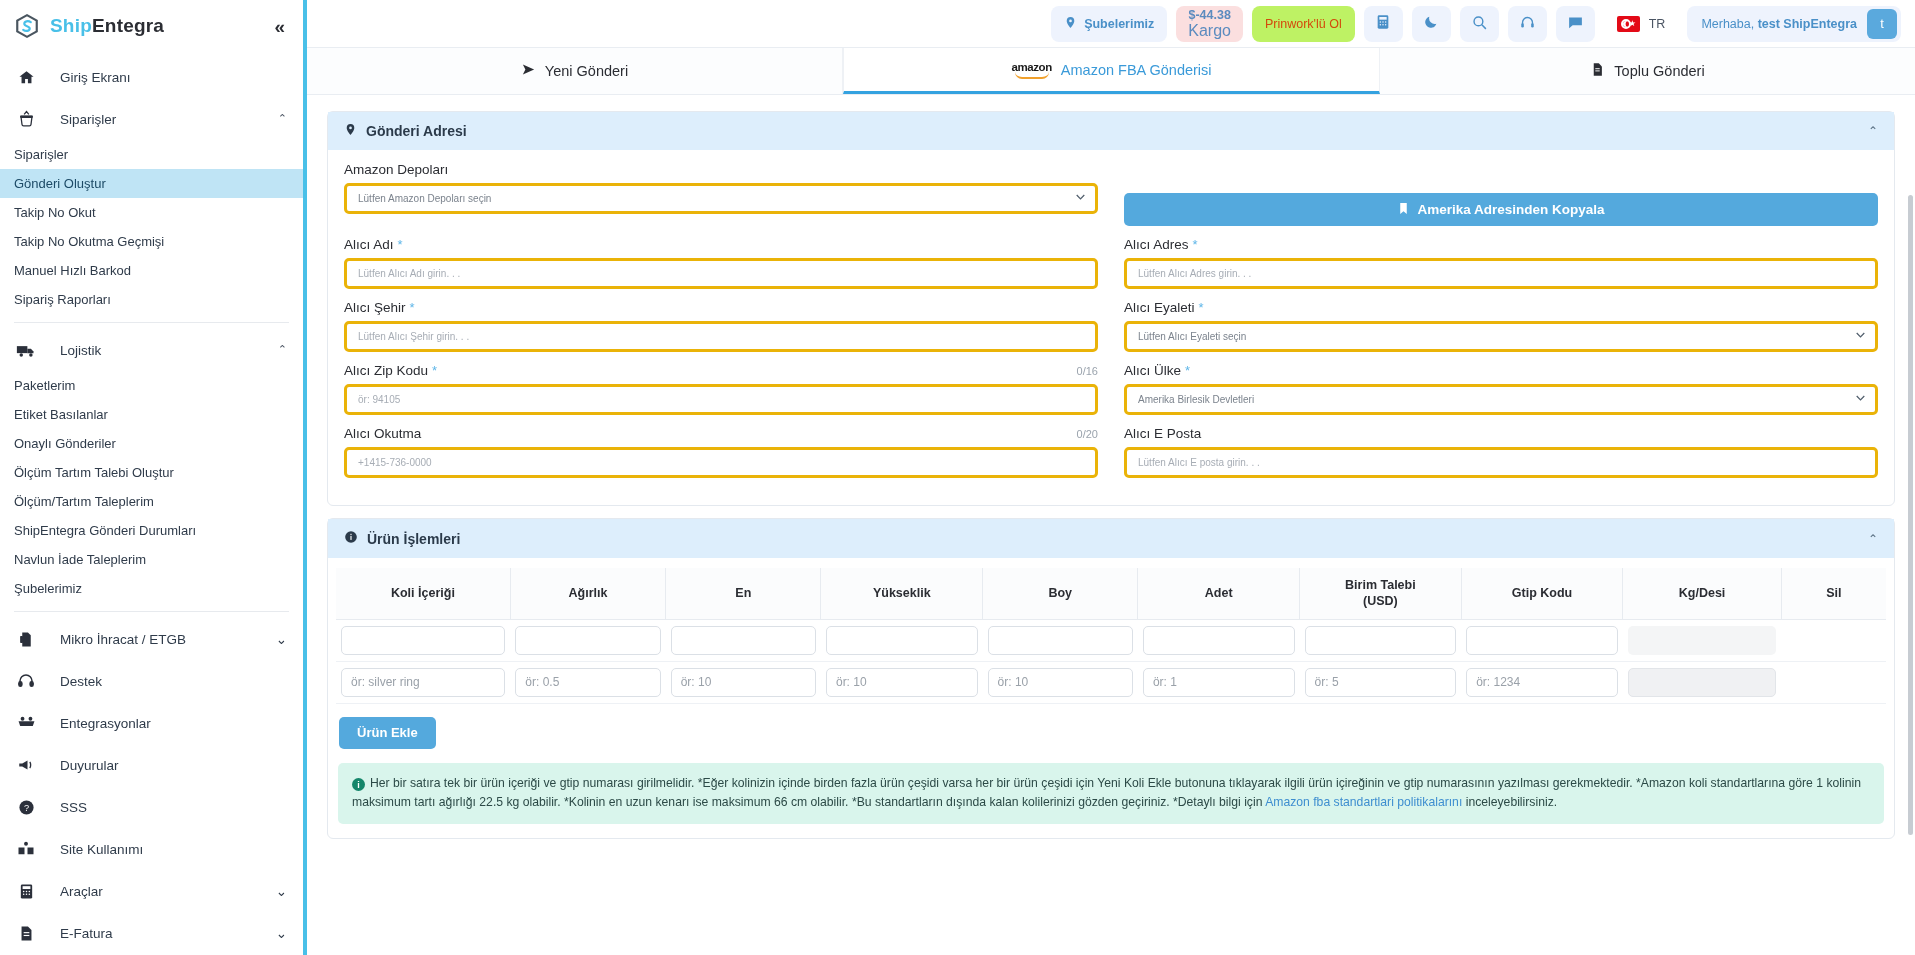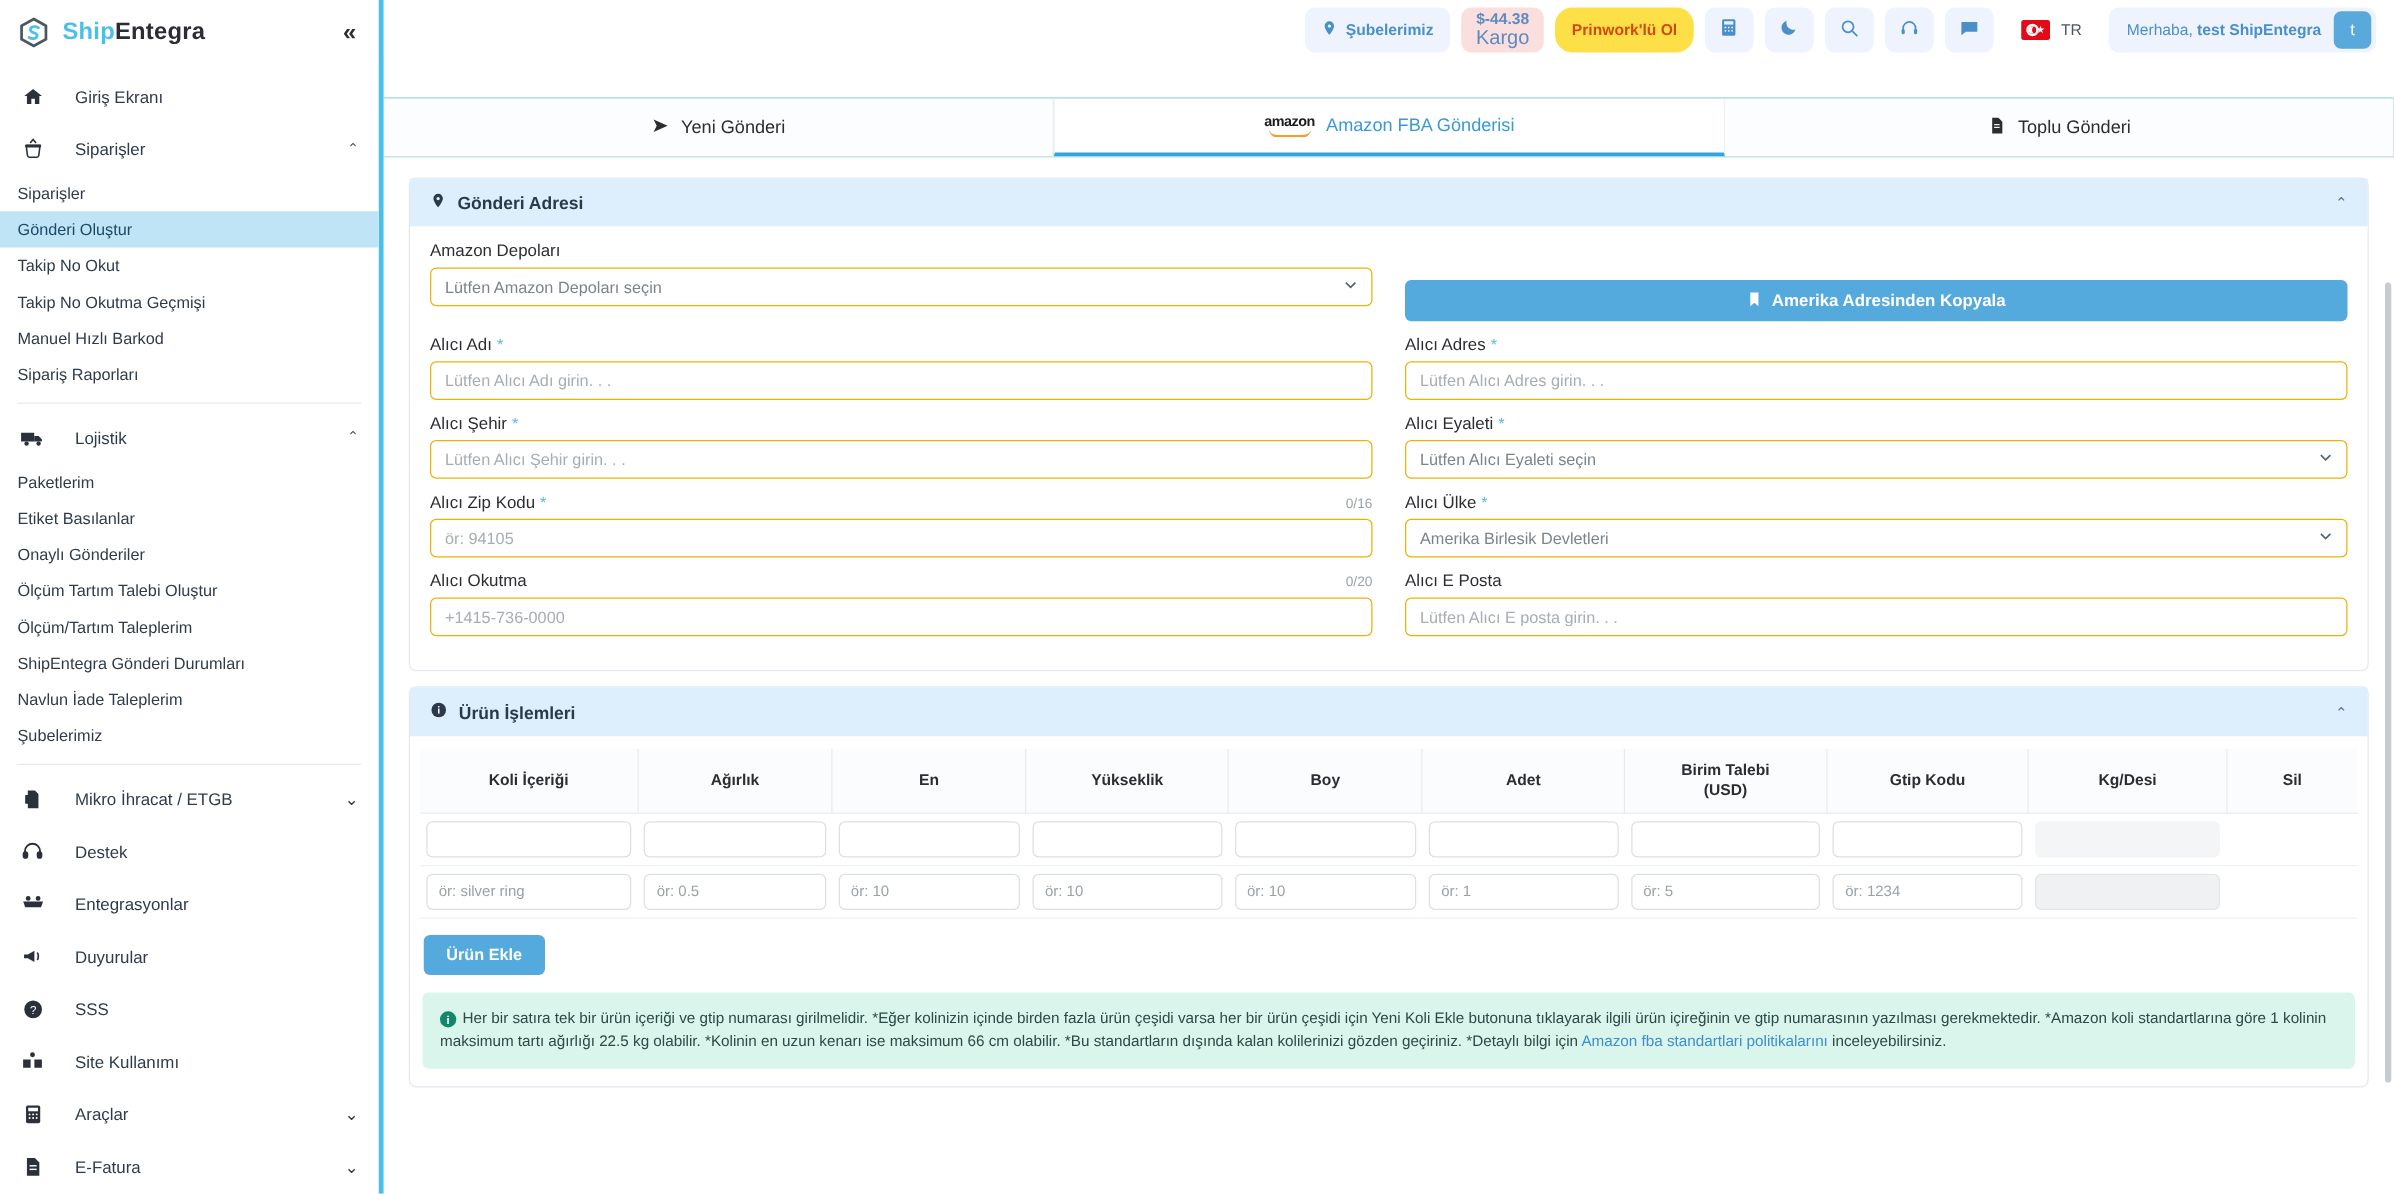--- a/index.html
+++ b/index.html
@@ -84,21 +84,21 @@
     gap: 7px; padding: 0 13px; cursor: pointer;
     font-size: 12.5px; color: #4a90c8; font-weight: 600; white-space: nowrap;
   }
   .hbtn.icon-only { width: 39px; padding: 0; }
   .hbtn.kargo {
     background: #fbdfdf; flex-direction: column; gap: 0;
     padding: 0 12px; line-height: 1.12; color: #5b8bbf;
   }
   .hbtn.kargo .k1 { font-weight: 700; font-size: 12.5px; }
   .hbtn.kargo .k2 { font-size: 16px; font-weight: 400; }
-  .hbtn.prinwork { background: #fde047; color: #d4490b; font-weight: 700; border-radius: 14px; }
+  .hbtn.prinwork { background: #bef264; color: #d4490b; font-weight: 400; }
   .hbtn.lang { background: #ffffff; gap: 9px; color: #4b5563; font-weight: 400; }
   .flag {
     width: 23px; height: 16px; background: #e30a17; border-radius: 2px;
     position: relative; display: inline-block;
   }
   .flag::before {
     content: ""; position: absolute; left: 4px; top: 3px;
     width: 10px; height: 10px; border-radius: 50%;
     background: #e30a17; box-shadow: inset 2.6px 0 0 0 #fff;
     border: 2px solid #fff; box-sizing: border-box;
@@ -116,22 +116,21 @@
   .avatar {
     width: 30px; height: 30px; border-radius: 6px; background: #5aa9dd;
     color: #fff; display: flex; align-items: center; justify-content: center;
     font-size: 13px;
   }
 
   
   .tabstrip {
     display: flex; height: 48px; min-height: 48px;
     border-top: 1px solid #e9edf2; border-bottom: 1px solid #e9edf2;
-    background: #14b8a6;
-    margin-top: 31px;
+    background: #0c4a6e;
   }
   .tab {
     flex: 1; display: flex; align-items: center; justify-content: center;
     gap: 9px; font-size: 14.5px; color: #2b2d33; cursor: pointer;
     border-right: 1px solid #eef1f5; background: #fcfdfe;
   }
   .tab:last-child { border-right: none; }
   .tab.active {
     background: #ffffff; color: #3a9ad9;
     border-bottom: 3px solid #34a2e0;
@@ -167,22 +166,22 @@
 
   .grid2 { display: grid; grid-template-columns: 1fr 1fr; column-gap: 26px; }
   .field { margin-bottom: 11px; }
   .flabel {
     display: flex; align-items: baseline;
     font-size: 13.5px; color: #2b2d33; margin-bottom: 6px; font-weight: 400;
   }
   .req { color: #5fb6e8; margin-left: 4px; font-size: 13px; }
   .counter { margin-left: auto; font-size: 11px; color: #9aa3ad; }
   .inp, .sel {
-    width: 100%; height: 31px; border: 1px solid #eab308; border-radius: 5px;
-    padding: 0 11px; font-size: 13px; color: #2b2d33;
+    width: 100%; height: 31px; border: 3px solid #eab308; border-radius: 5px;
+    padding: 0 11px; font-size: 10px; color: #2b2d33;
     font-family: "Liberation Sans", sans-serif; background: #fff; outline: none;
   }
   .inp::placeholder { color: #a7adb5; }
   .selwrap { position: relative; }
   .sel {
     appearance: none; -webkit-appearance: none;
     color: #7b838d; padding-right: 30px;
   }
   .selwrap .caret {
     position: absolute; right: 11px; top: 50%; transform: translateY(-55%);

